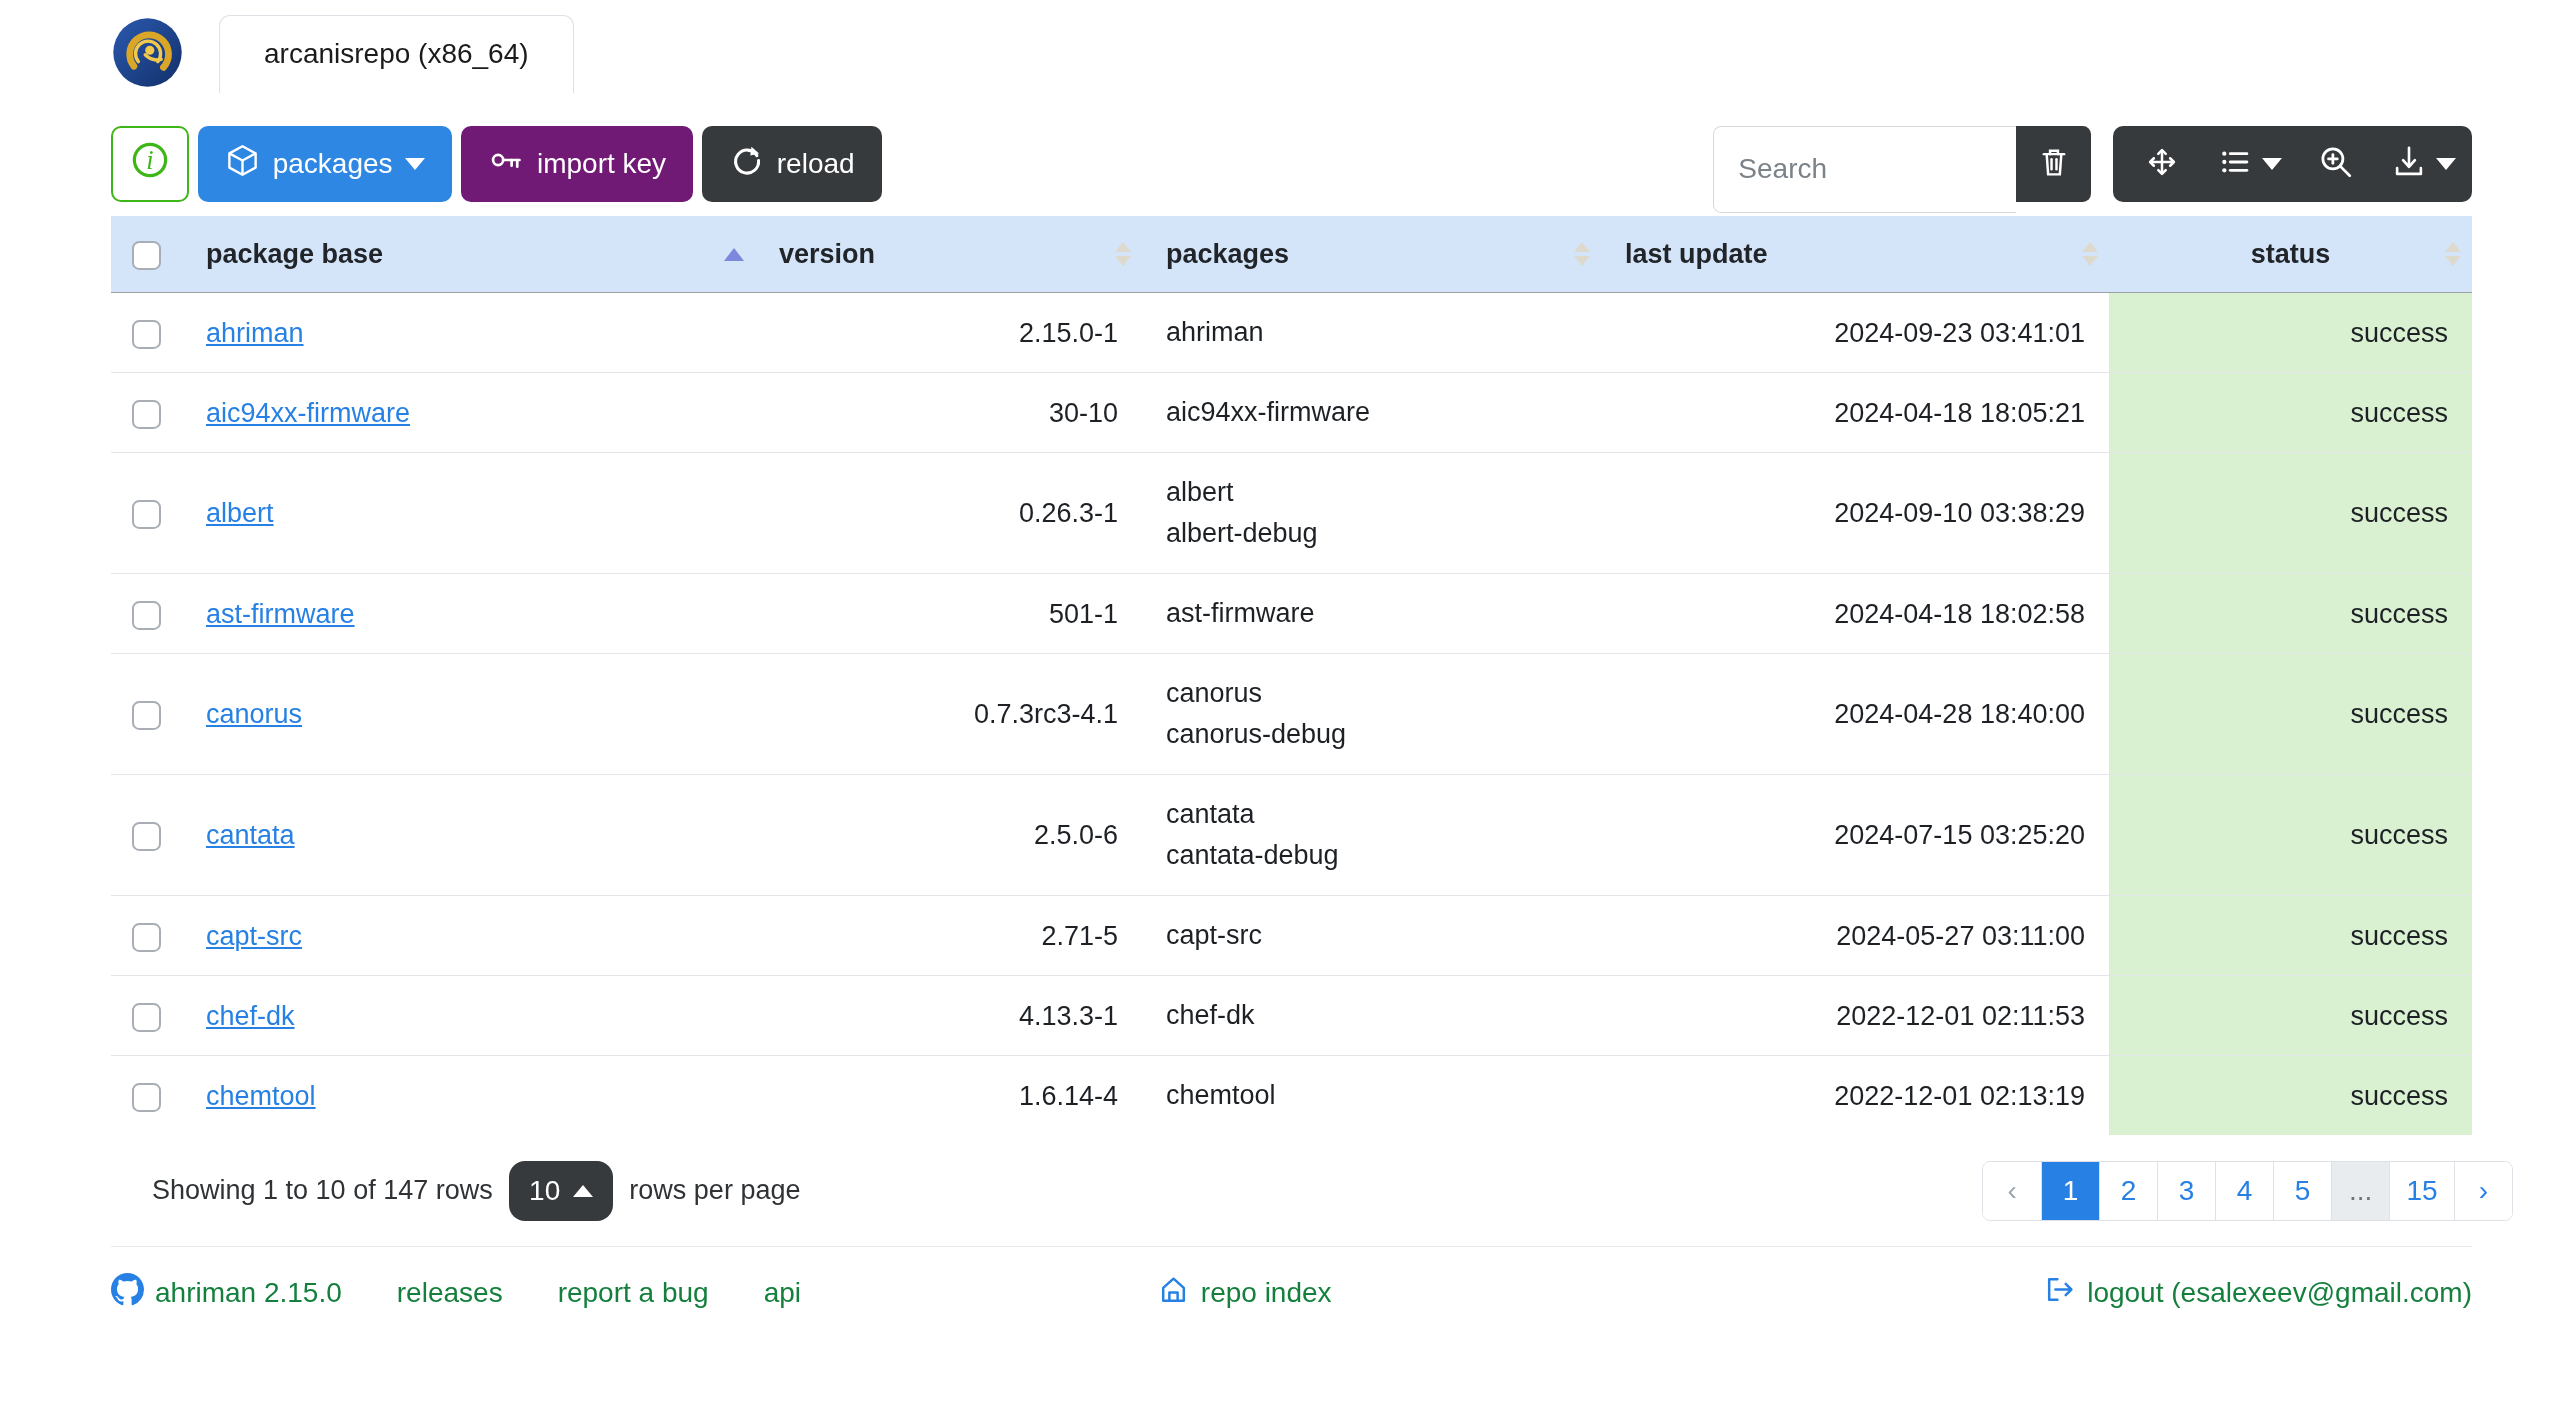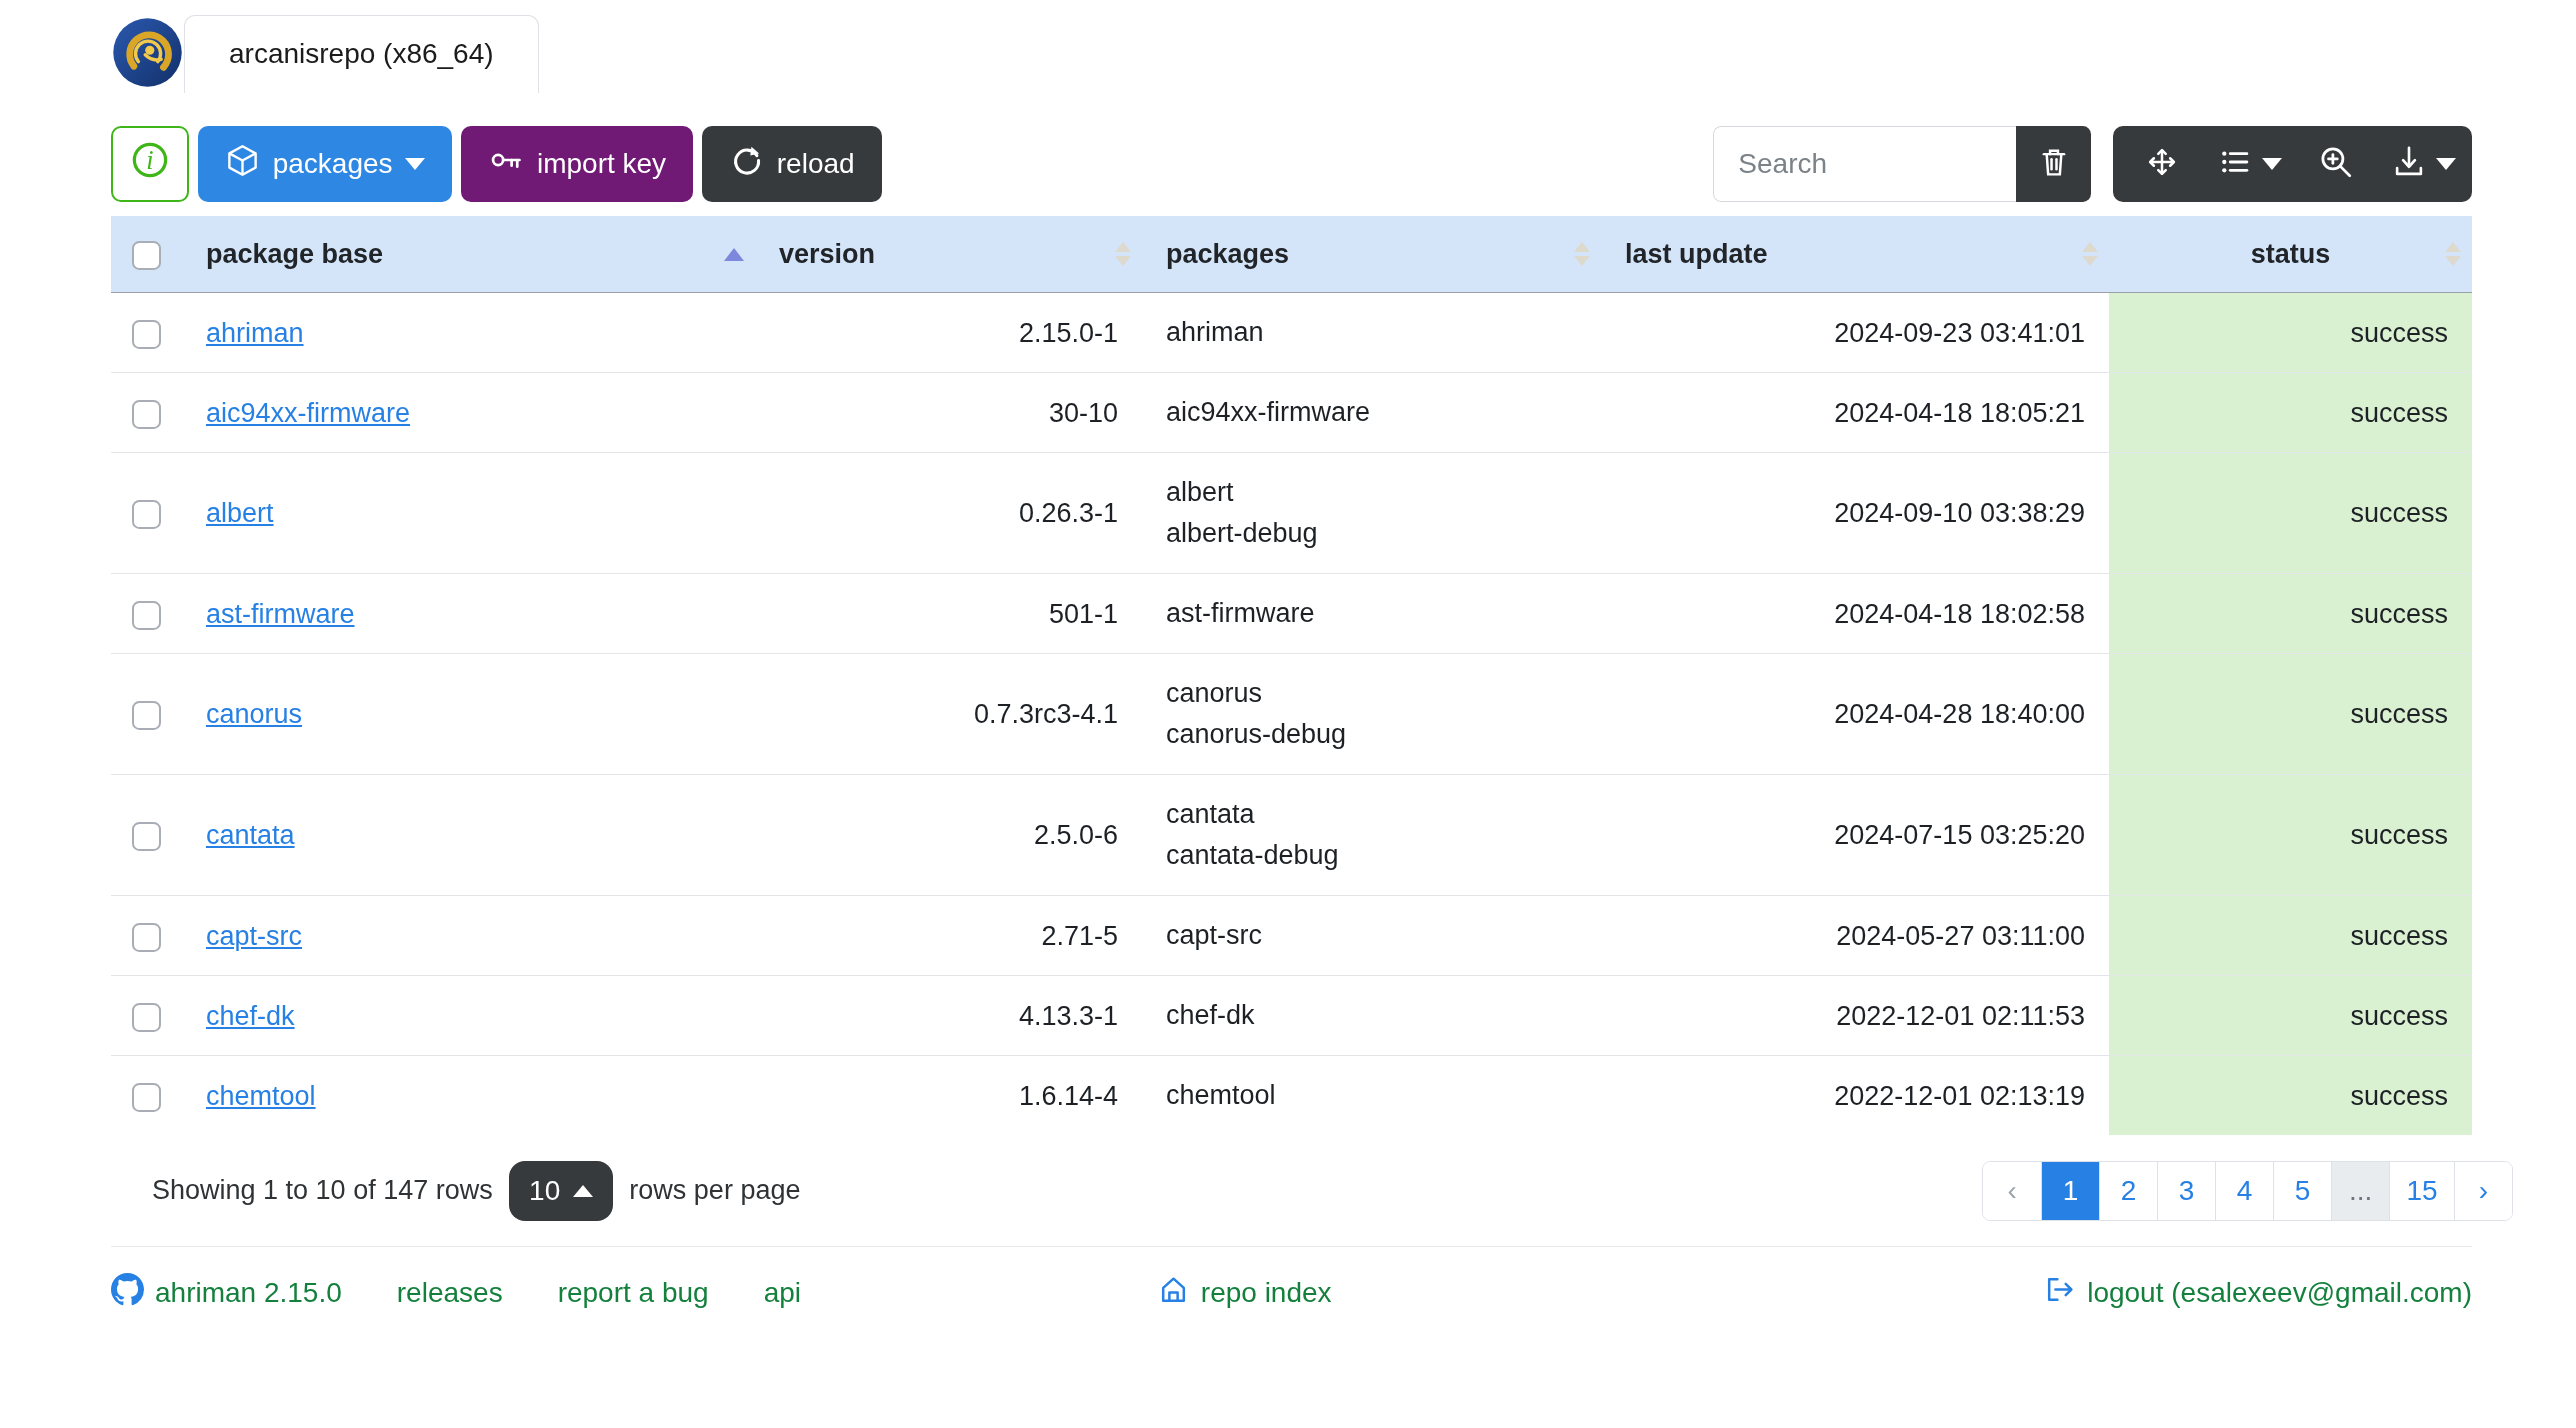--- a/index.html
+++ b/index.html
@@ -3,40 +3,40 @@
 <meta charset="utf-8">
 <style>
   * { box-sizing: border-box; margin: 0; padding: 0; }
   html,body { width: 2576px; height: 1428px; background: #fff; overflow: hidden;
     font-family: "Liberation Sans", sans-serif; color: #212529; font-size: 27px; }
   .page { width: 2576px; height: 1428px; padding: 14.6px 104px 0 111px; }
 
   
   .topbar { display: flex; align-items: stretch; height: 78px; }
   .logo { width: 73px; height: 73px; margin-top: 1.8px; flex: 0 0 auto; }
-  .repo-tab { border: 1.8px solid #dee2e6; border-bottom: none;
+  .repo-tab { margin-left: 35px; border: 1.8px solid #dee2e6; border-bottom: none;
     border-radius: 11px 11px 0 0; padding: 0 44px; display: flex; align-items: center;
     font-size: 28px; color: #1b1b1b; background: #fff; }
 
   
   .toolbar { display: flex; align-items: center; margin-top: 33px; height: 76px; gap: 9px; }
   .btn { height: 76px; border: none; border-radius: 10px; display: inline-flex;
     align-items: center; justify-content: center; gap: 12.7px; font-size: 28px;
     font-family: "Liberation Sans", sans-serif; cursor: pointer; padding: 0 27px; }
   .btn-info { width: 78px; background: #fff; border: 2.7px solid #3fb618; color: #3fb618; padding: 0; }
   .btn-blue { background: #2f87e4; color: #fff; }
   .btn-purple { background: #701a75; color: #fff; }
   .btn-dark { background: #373a3c; color: #fff; }
   .caret-down { width: 0; height: 0; border-left: 10px solid transparent;
     border-right: 10px solid transparent; border-top: 12px solid #fff; display: inline-block; }
   .caret-up { width: 0; height: 0; border-left: 10px solid transparent;
     border-right: 10px solid transparent; border-bottom: 12px solid #fff; display: inline-block; }
 
   .search-wrap { margin-left: auto; display: flex; align-items: stretch; height: 76px; }
-  .search-input { width: 303px; height: 76px; border: 1.8px solid #d5d9dd; border-right: none;
+  .search-input { width: 303px; height: 87px; border: 1.8px solid #d5d9dd; border-right: none;
     border-radius: 8.2px 0 0 8.2px; font-size: 28px; padding: 0 24px; color: #212529; outline: none;
     font-family: "Liberation Sans", sans-serif; }
   .search-input::placeholder { color: #7b8288; }
   .trash-btn { width: 75px; background: #373a3c; border: none; border-radius: 0 8.2px 8.2px 0;
     display: flex; align-items: center; justify-content: center; cursor: pointer; }
 
   .icon-group { margin-left: 12.7px; background: #373a3c; border-radius: 10px; height: 76px;
     display: flex; align-items: center; padding: 0 5.5px; }
   .icon-btn { width: 87px; height: 76px; background: transparent; border: none; cursor: pointer;
     display: flex; align-items: center; justify-content: center; gap: 7.3px; }

